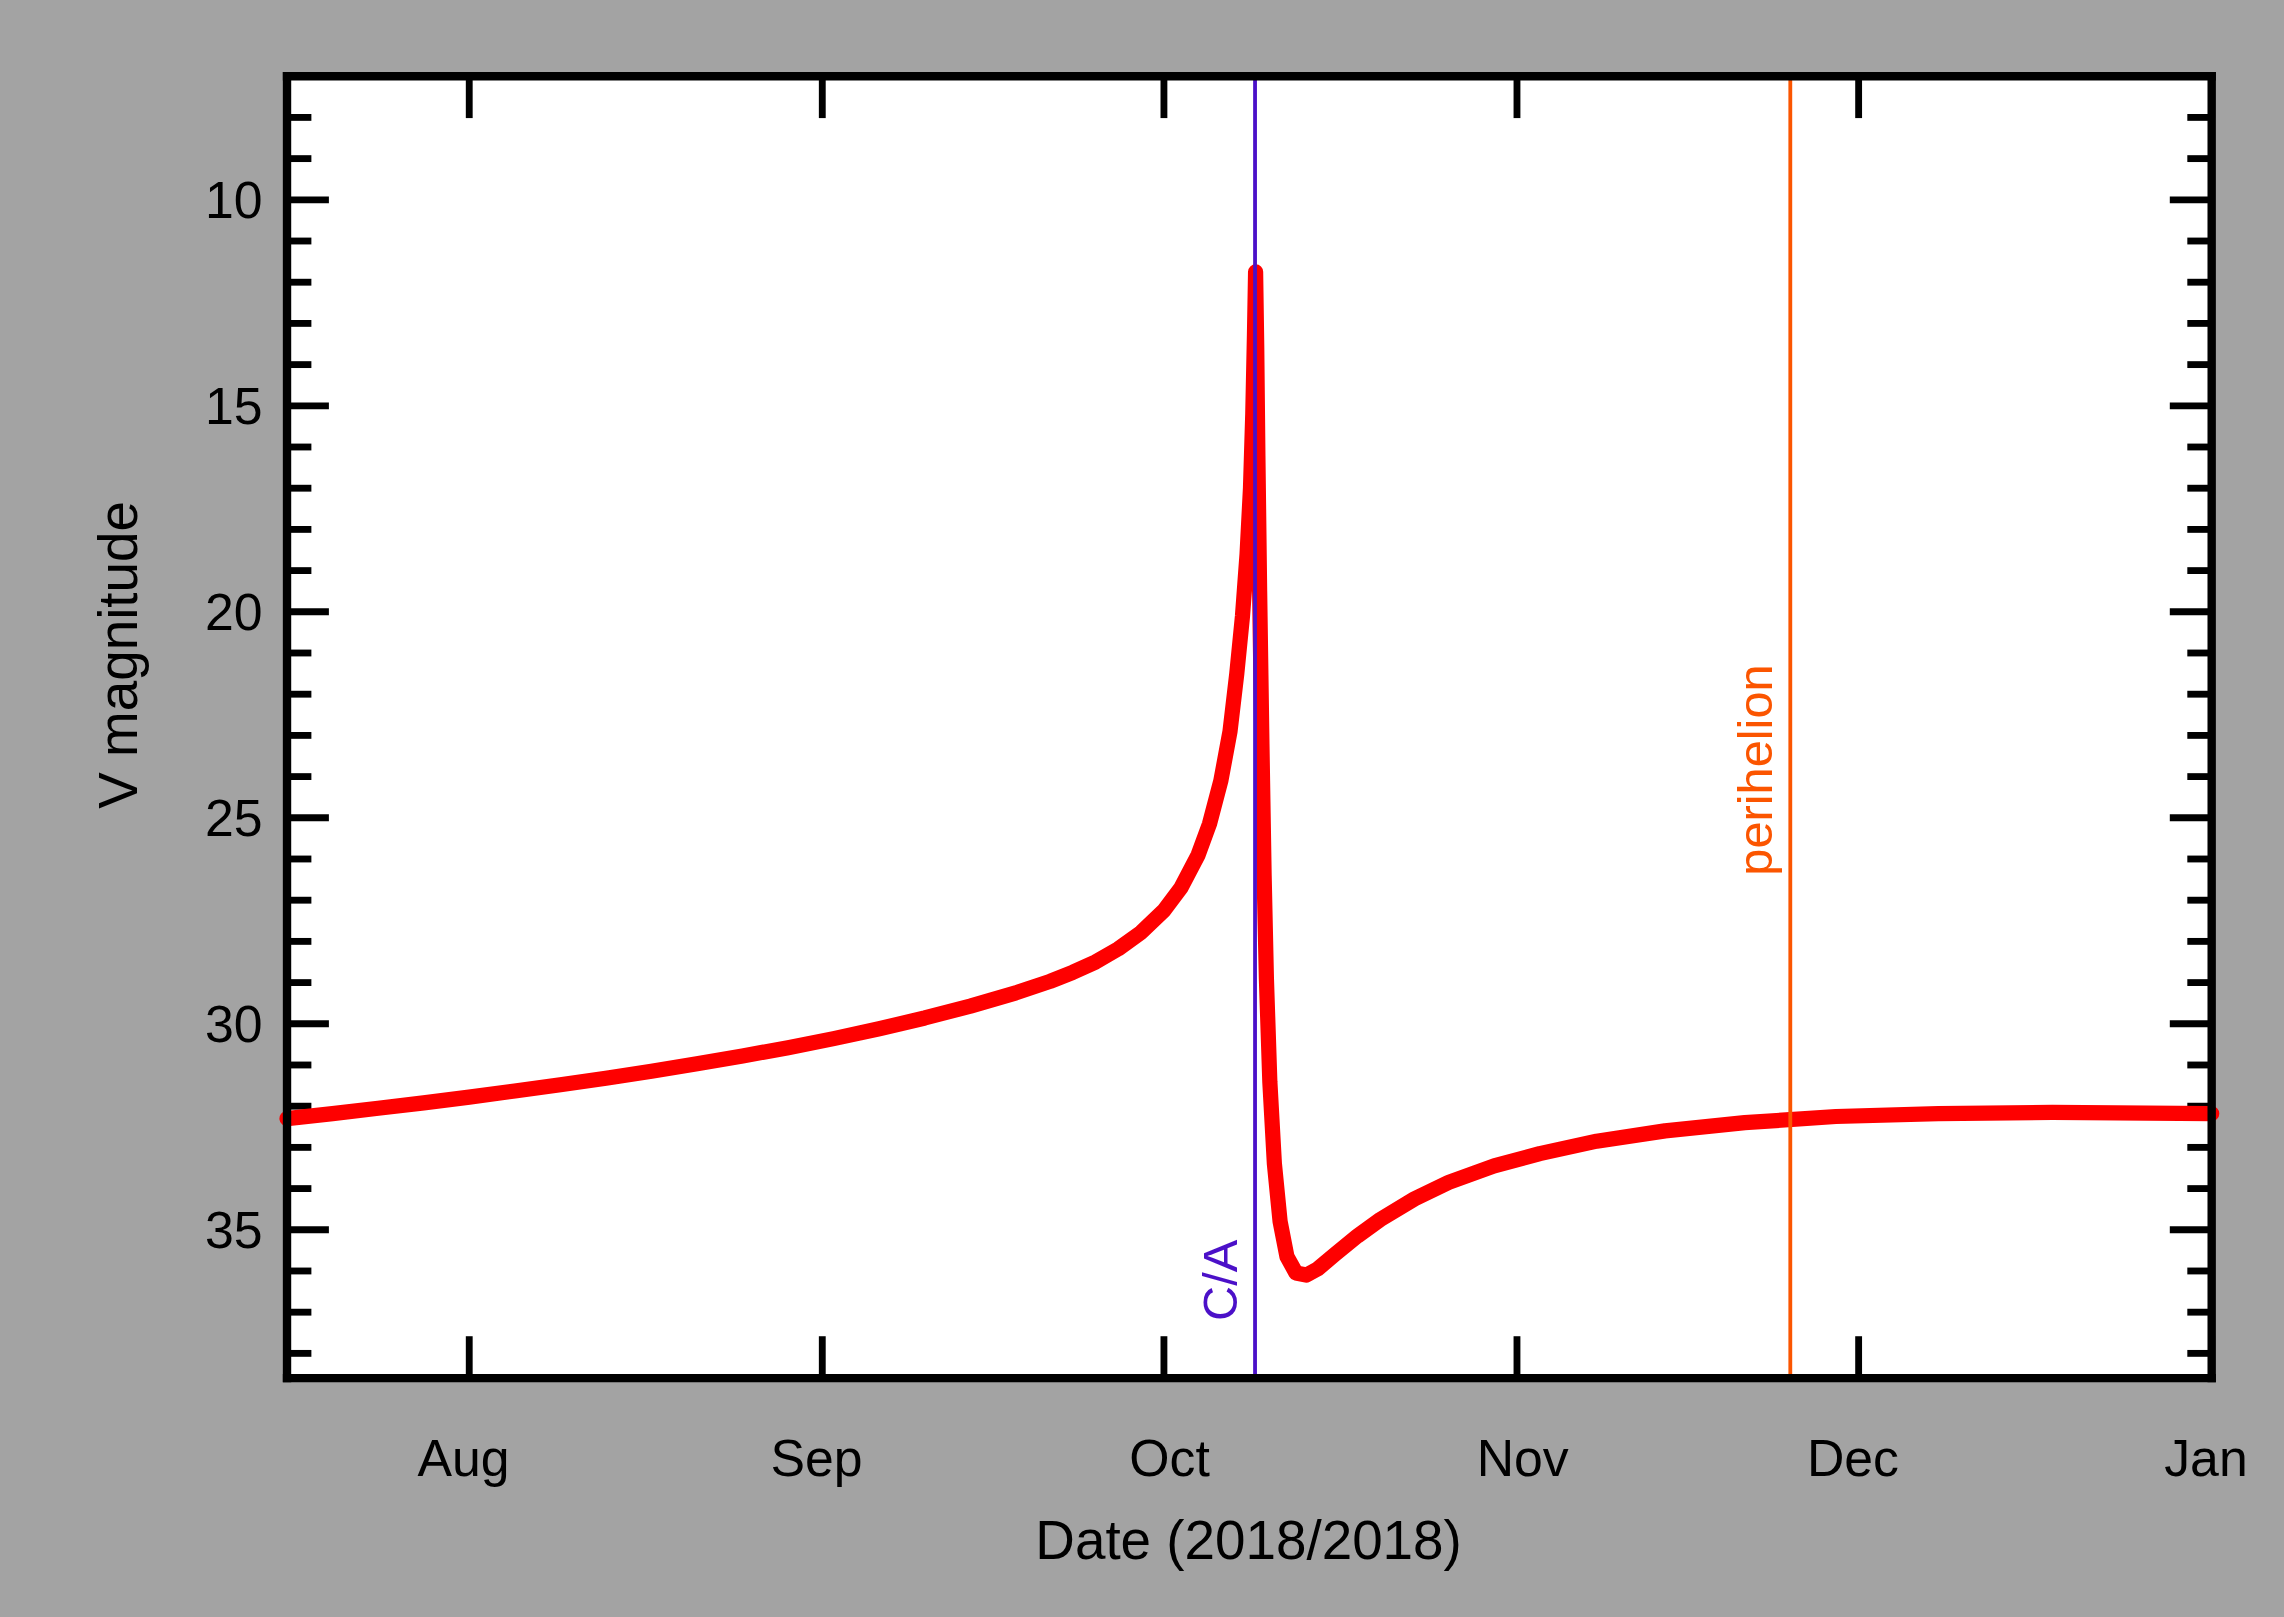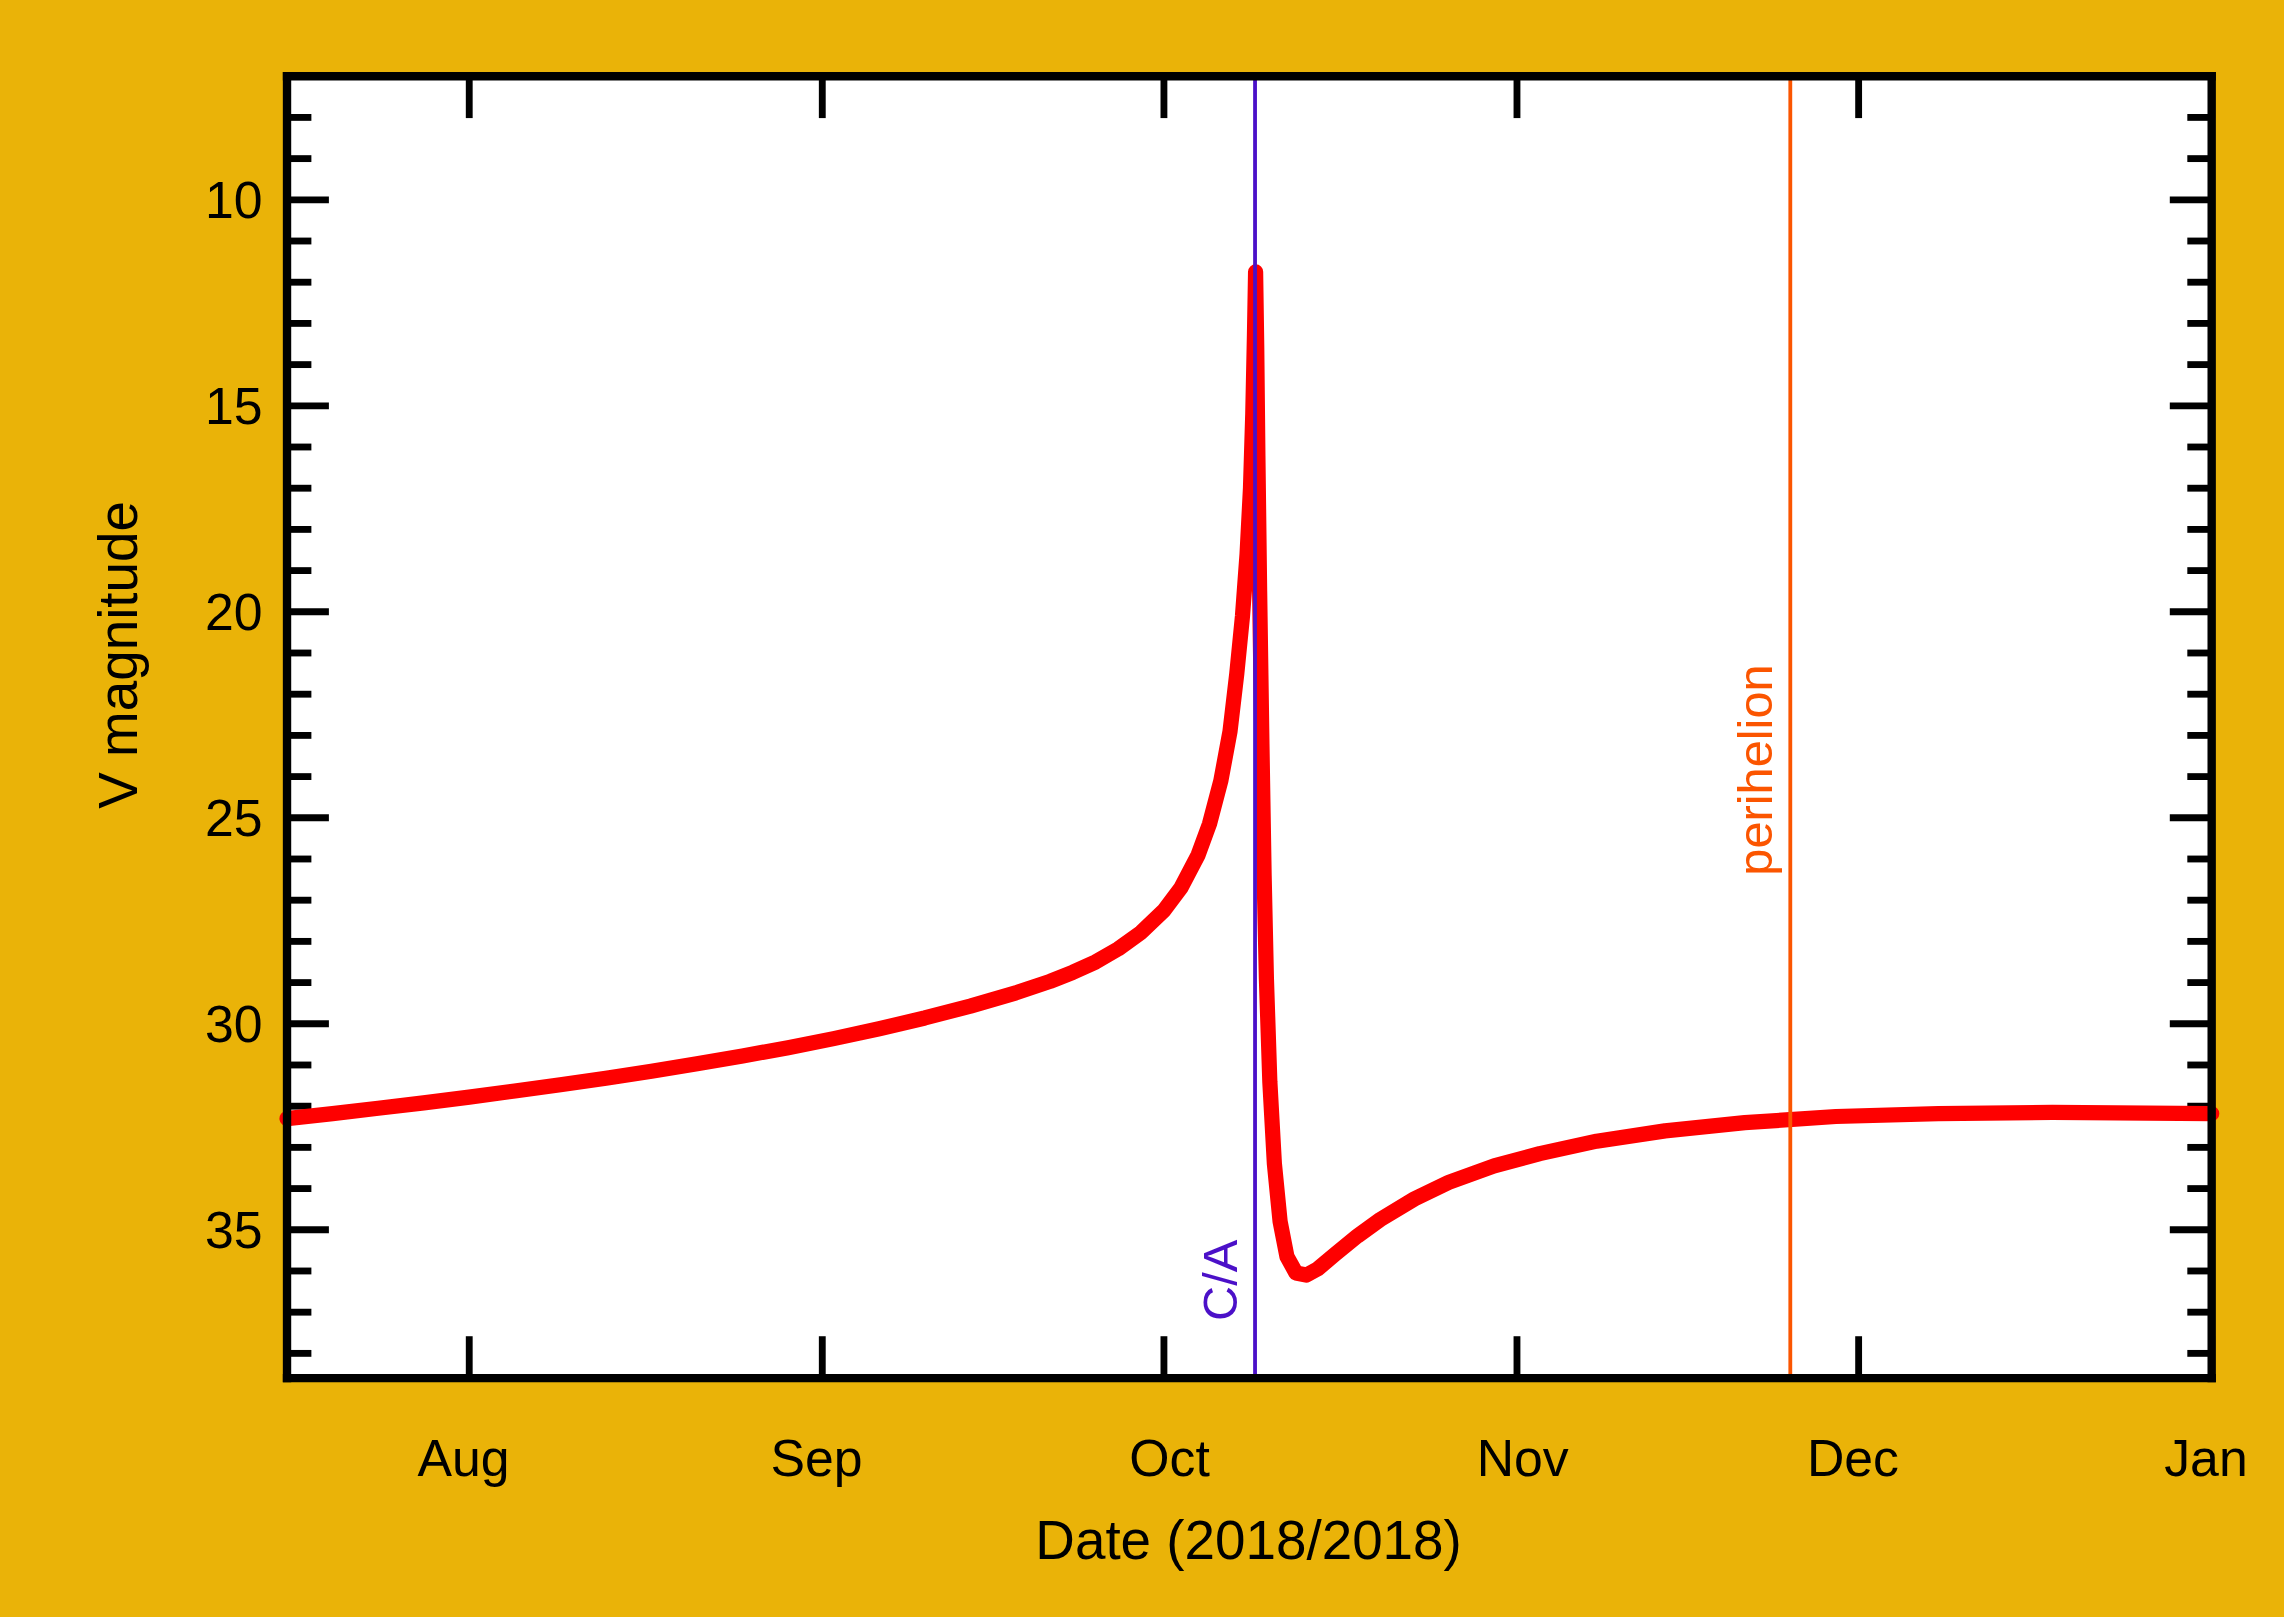--- a/index.html
+++ b/index.html
@@ -10,21 +10,21 @@
   body {
     width: 2284px;
     height: 1618px;
     font-family: "Liberation Sans", sans-serif;
     overflow: hidden;
   }
   #figure {
     position: relative;
     width: 2284px;
     height: 1618px;
-    background: #eab308;
+    background: #a3a3a3;
   }
   svg#plot {
     display: block;
     width: 2284px;
     height: 1618px;
   }
   .axis-line {
     stroke: #000000;
     stroke-width: 11;
     fill: none;

